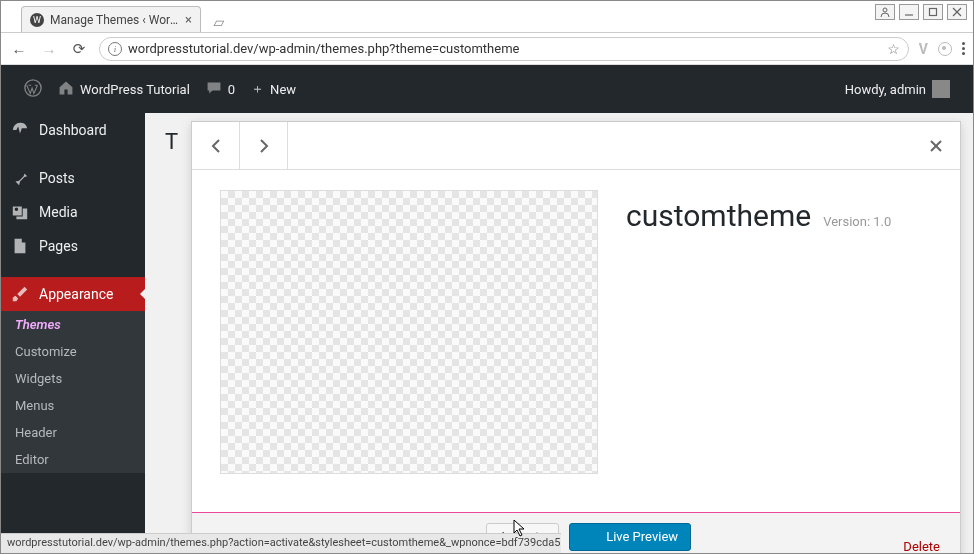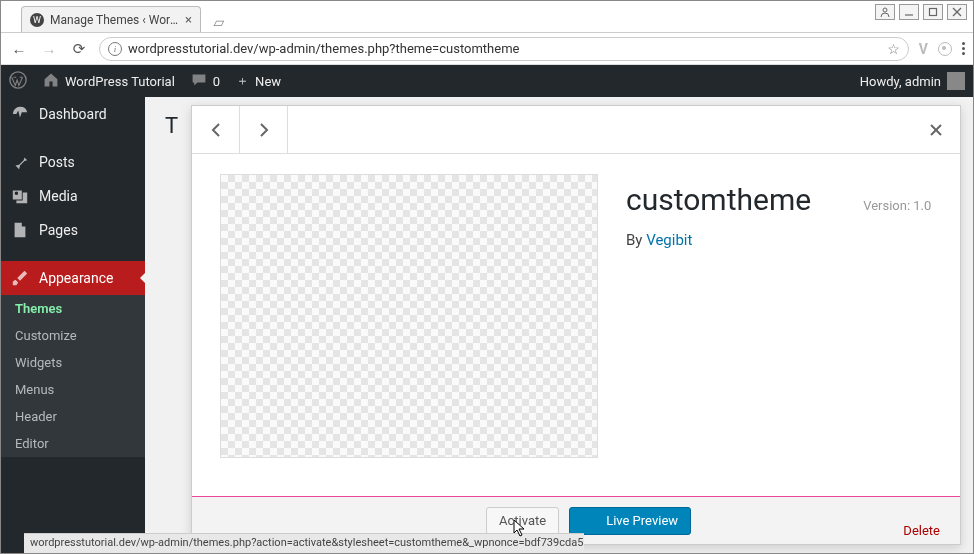--- a/index.html
+++ b/index.html
@@ -21,65 +21,65 @@
 .url-box { flex:1; display:flex; align-items:center; border:1px solid #ccc; border-radius:14px; height:24px; padding:0 8px; font-size:13px; color:#333; gap:6px; }
 .info-circle { width:14px; height:14px; border:1px solid #777; border-radius:50%; display:flex; align-items:center; justify-content:center; font-size:9px; color:#777; font-family:Georgia,serif; font-style:italic; }
 .star { color:#777; font-size:14px; }
 .v-icon { font-weight:bold; color:#bbb; font-size:14px; }
 .target-icon { width:14px; height:14px; border:1.5px solid #bbb; border-radius:50%; position:relative; }
 .target-icon::after { content:''; position:absolute; top:3px; left:3px; width:4px; height:4px; background:#bbb; border-radius:50%; }
 .kebab { display:flex; flex-direction:column; gap:2px; }
 .kebab span { width:3px; height:3px; background:#555; border-radius:50%; }
 
 
-.wp-adminbar { height:32px; background:#23282d; color:#eee; display:flex; align-items:center; padding:0 0; font-size:13px; }
+.wp-adminbar { height:48px; background:#23282d; color:#eee; display:flex; align-items:center; padding:0 15px; font-size:13px; }
 .wp-adminbar .ab-item { display:flex; align-items:center; gap:6px; padding:0 8px; height:100%; cursor:pointer; }
 .wp-adminbar .ab-icon { opacity:.8; }
 .wp-adminbar .spacer { flex:1; }
 .wp-adminbar .avatar { width:18px; height:18px; background:#888; }
 
 
 .wp-body { display:flex; height:calc(554px - 32px - 32px - 32px - 2px); background:#f1f1f1; position:relative; }
 .wp-sidebar { width:144px; background:#23282d; color:#eee; font-size:14px; overflow:hidden; }
 .menu-item { display:flex; align-items:center; gap:10px; padding:8px 10px; cursor:pointer; color:#eee; }
 .menu-item.top { font-weight:400; }
 .menu-item.current { background:#b91c1c; color:#fff; position:relative; }
 .menu-item.current::after { content:''; position:absolute; right:-1px; top:50%; transform:translateY(-50%); border:6px solid transparent; border-right-color:#f1f1f1; }
 .menu-icon { width:18px; height:18px; display:flex; align-items:center; justify-content:center; opacity:.7; }
 .submenu { background:#32373c; }
 .submenu .sub-item { padding:6px 12px 6px 14px; font-size:13px; color:#b4b9be; cursor:pointer; }
-.submenu .sub-item.current { color:#86efac; font-weight:600; background:transparent; }
+.submenu .sub-item.current { color:#f0abfc; font-weight:600; background:transparent;font-style:italic; }
 
 .wp-content { flex:1; position:relative; padding:16px 20px; overflow:hidden; }
 .content-letter { font-size:22px; color:#23282d; font-weight:400; }
 
 
 .modal { position:absolute; top:8px; left:190px; right:12px; bottom:8px; background:#fff; border:1px solid #ccc; box-shadow:0 3px 10px rgba(0,0,0,.15); display:flex; flex-direction:column; }
 .modal-header { height:48px; border-bottom:1px solid #ddd; display:flex; align-items:center; }
 .nav-arrow { width:48px; height:48px; border-right:1px solid #ddd; display:flex; align-items:center; justify-content:center; font-size:18px; color:#666; cursor:pointer; }
 .modal-close { margin-left:auto; width:48px; height:48px; display:flex; align-items:center; justify-content:center; font-size:18px; color:#666; cursor:pointer; }
 .modal-body { flex:1; display:flex; padding:20px 28px; gap:28px; overflow:hidden; }
 .theme-shot { width:378px; height:284px; border:1px solid #ddd;
   background-image:linear-gradient(45deg,#e5e5e5 25%,transparent 25%),linear-gradient(-45deg,#e5e5e5 25%,transparent 25%),linear-gradient(45deg,transparent 75%,#e5e5e5 75%),linear-gradient(-45deg,transparent 75%,#e5e5e5 75%);
   background-size:14px 14px; background-position:0 0,0 7px,7px -7px,-7px 0; background-color:#fafafa;
 }
 .theme-info { flex:1; padding-top:8px; }
 .theme-title-row { display:flex; align-items:baseline; gap:12px; }
 .theme-title { font-size:30px; font-weight:400; color:#23282d; }
-.theme-version { font-size:13px; color:#999;margin-left:40px; }
+.theme-version { font-size:13px; color:#999; }
 .theme-author { margin-top:14px; font-size:15px; color:#444; }
 .theme-author a { color:#0073aa; text-decoration:none; }
 .modal-footer { height:48px; border-top:1px solid #ec4899; background:#f3f3f3; display:flex; align-items:center; padding:0 20px; gap:10px; }
 .footer-spacer-left { width:264px; }
 .btn { height:28px; padding:0 12px; font-size:13px; border-radius:3px; cursor:pointer; display:flex; align-items:center; }
 .btn-secondary { background:#f7f7f7; border:1px solid #ccc; color:#555; }
 .btn-primary { background:#0085ba; border:1px solid #006799; color:#fff;padding-left:36px; }
 .delete-link { margin-left:auto; color:#a00; font-size:13px; cursor:pointer;margin-top:20px; }
 
-.status-bar { position:absolute; bottom:0; left:0; height:20px; background:#e8e8e8; border-top:1px solid #ccc; font-size:11px; color:#444; padding:2px 6px; white-space:nowrap; overflow:hidden; max-width:560px;margin-left:23px; }
+.status-bar { position:absolute; bottom:0; left:0; height:20px; background:#e8e8e8; border-top:1px solid #ccc; font-size:11px; color:#444; padding:2px 6px; white-space:nowrap; overflow:hidden; max-width:560px; }
 
 .cursor { position:absolute; left:512px; top:518px; pointer-events:none; }
 .cursor svg { width:16px; height:20px; }
 
 .ghost-text { position:absolute; right:22px; bottom:10px; font-size:11px; color:#bbb; }
 </style>
 </head>
 <body>
 
 <div class="window-controls">
@@ -242,23 +242,20 @@
           </svg>
         </div>
     </div>
     <div class="modal-body">
       <div class="theme-shot"></div>
       <div class="theme-info">
         <div class="theme-title-row">
           <span class="theme-title">customtheme</span>
           <span class="theme-version">Version: 1.0</span>
         </div>
-        <div class="theme-author">
-          <span>By </span><a href="#">Vegibit</a>
-        </div>
       </div>
     </div>
     <div class="modal-footer">
       <div class="footer-spacer-left"></div>
       <button class="btn btn-secondary">Activate</button>
       <button class="btn btn-primary">Live Preview</button>
       <a class="delete-link">Delete</a>
     </div>
   </div>
 </div>

